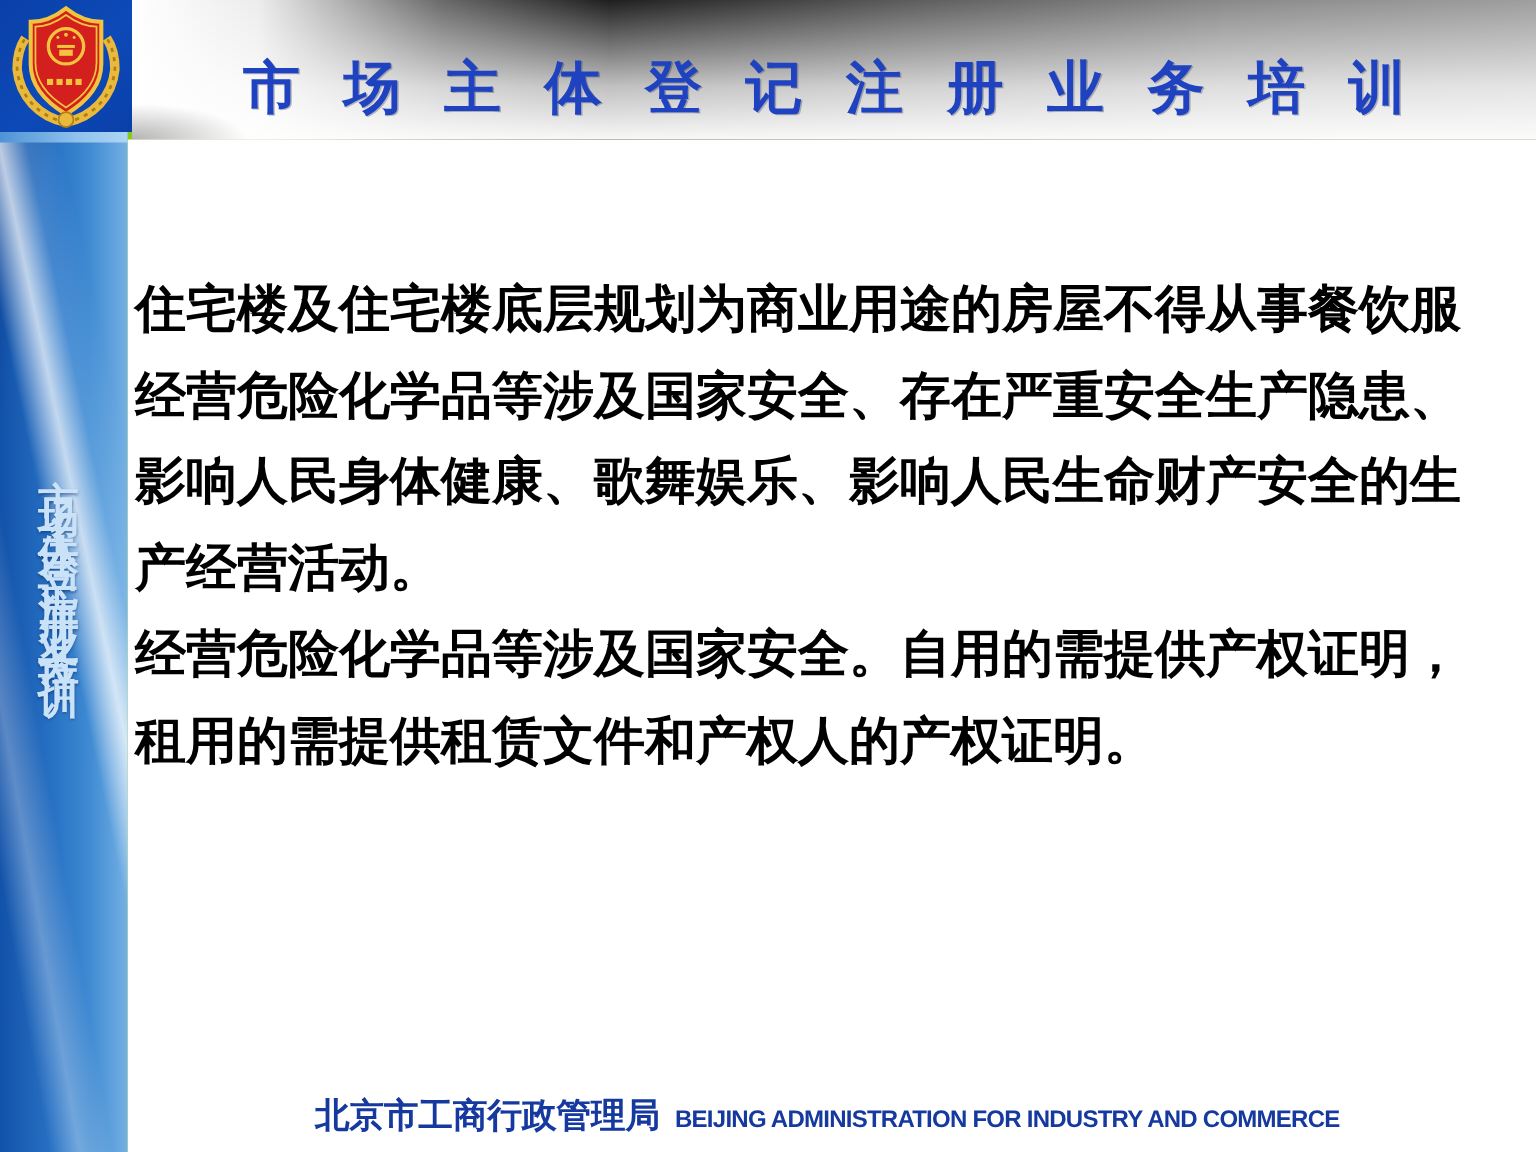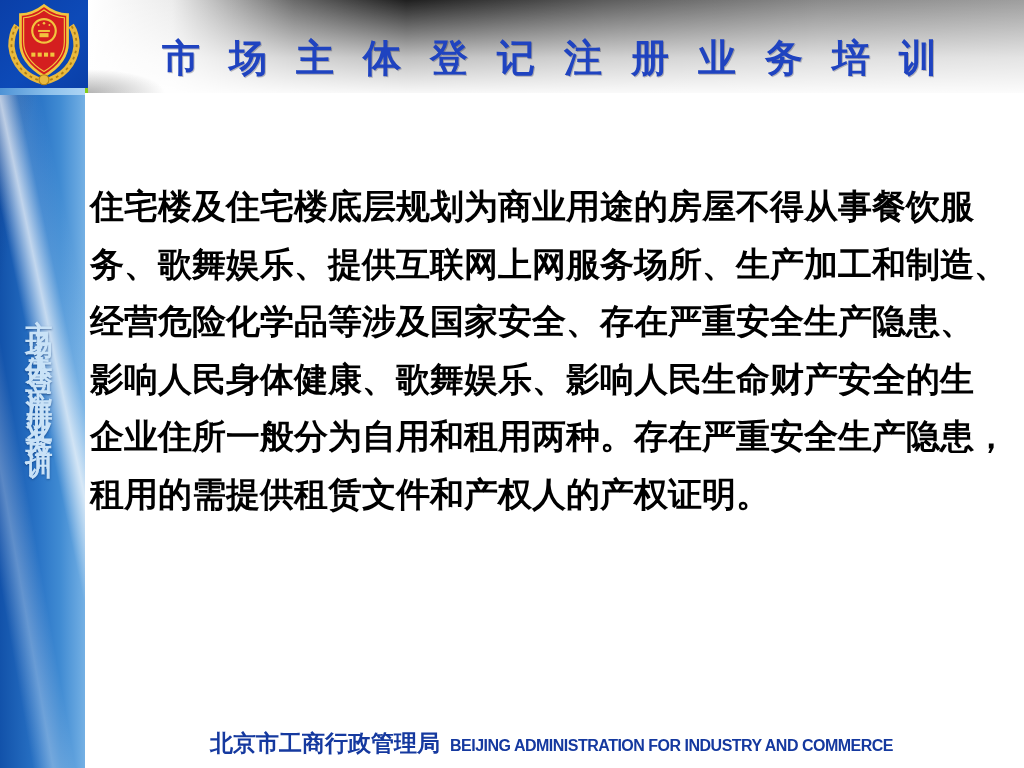--- a/index.html
+++ b/index.html
@@ -160,24 +160,24 @@
     <div class="header-title">市场主体登记注册业务培训</div>
   </div>
 
   <div class="sidebar">
     <div class="sidebar-text">市场主体登记注册业务培训</div>
   </div>
 
   <div class="content">
     <div class="text-block">
       <div class="text-line">住宅楼及住宅楼底层规划为商业用途的房屋不得从事餐饮服</div>
-      <div class="text-line">务、歌舞娱乐、提供互联网上网服务场所、生产加工和制造、</div>
       <div class="text-line">经营危险化学品等涉及国家安全、存在严重安全生产隐患、</div>
       <div class="text-line">影响人民身体健康、歌舞娱乐、影响人民生命财产安全的生</div>
-      <div class="text-line">企业住所一般分为自用和租用两种。存在严重安全生产隐患，</div>
+      <div class="text-line">产经营活动。</div>
+      <div class="text-line">经营危险化学品等涉及国家安全。自用的需提供产权证明，</div>
       <div class="text-line">租用的需提供租赁文件和产权人的产权证明。</div>
     </div>
 
     <div class="footer">
       <span class="footer-cn">北京市工商行政管理局</span><span class="footer-en">BEIJING ADMINISTRATION FOR INDUSTRY AND COMMERCE</span>
     </div>
   </div>
 
 </div>
 

